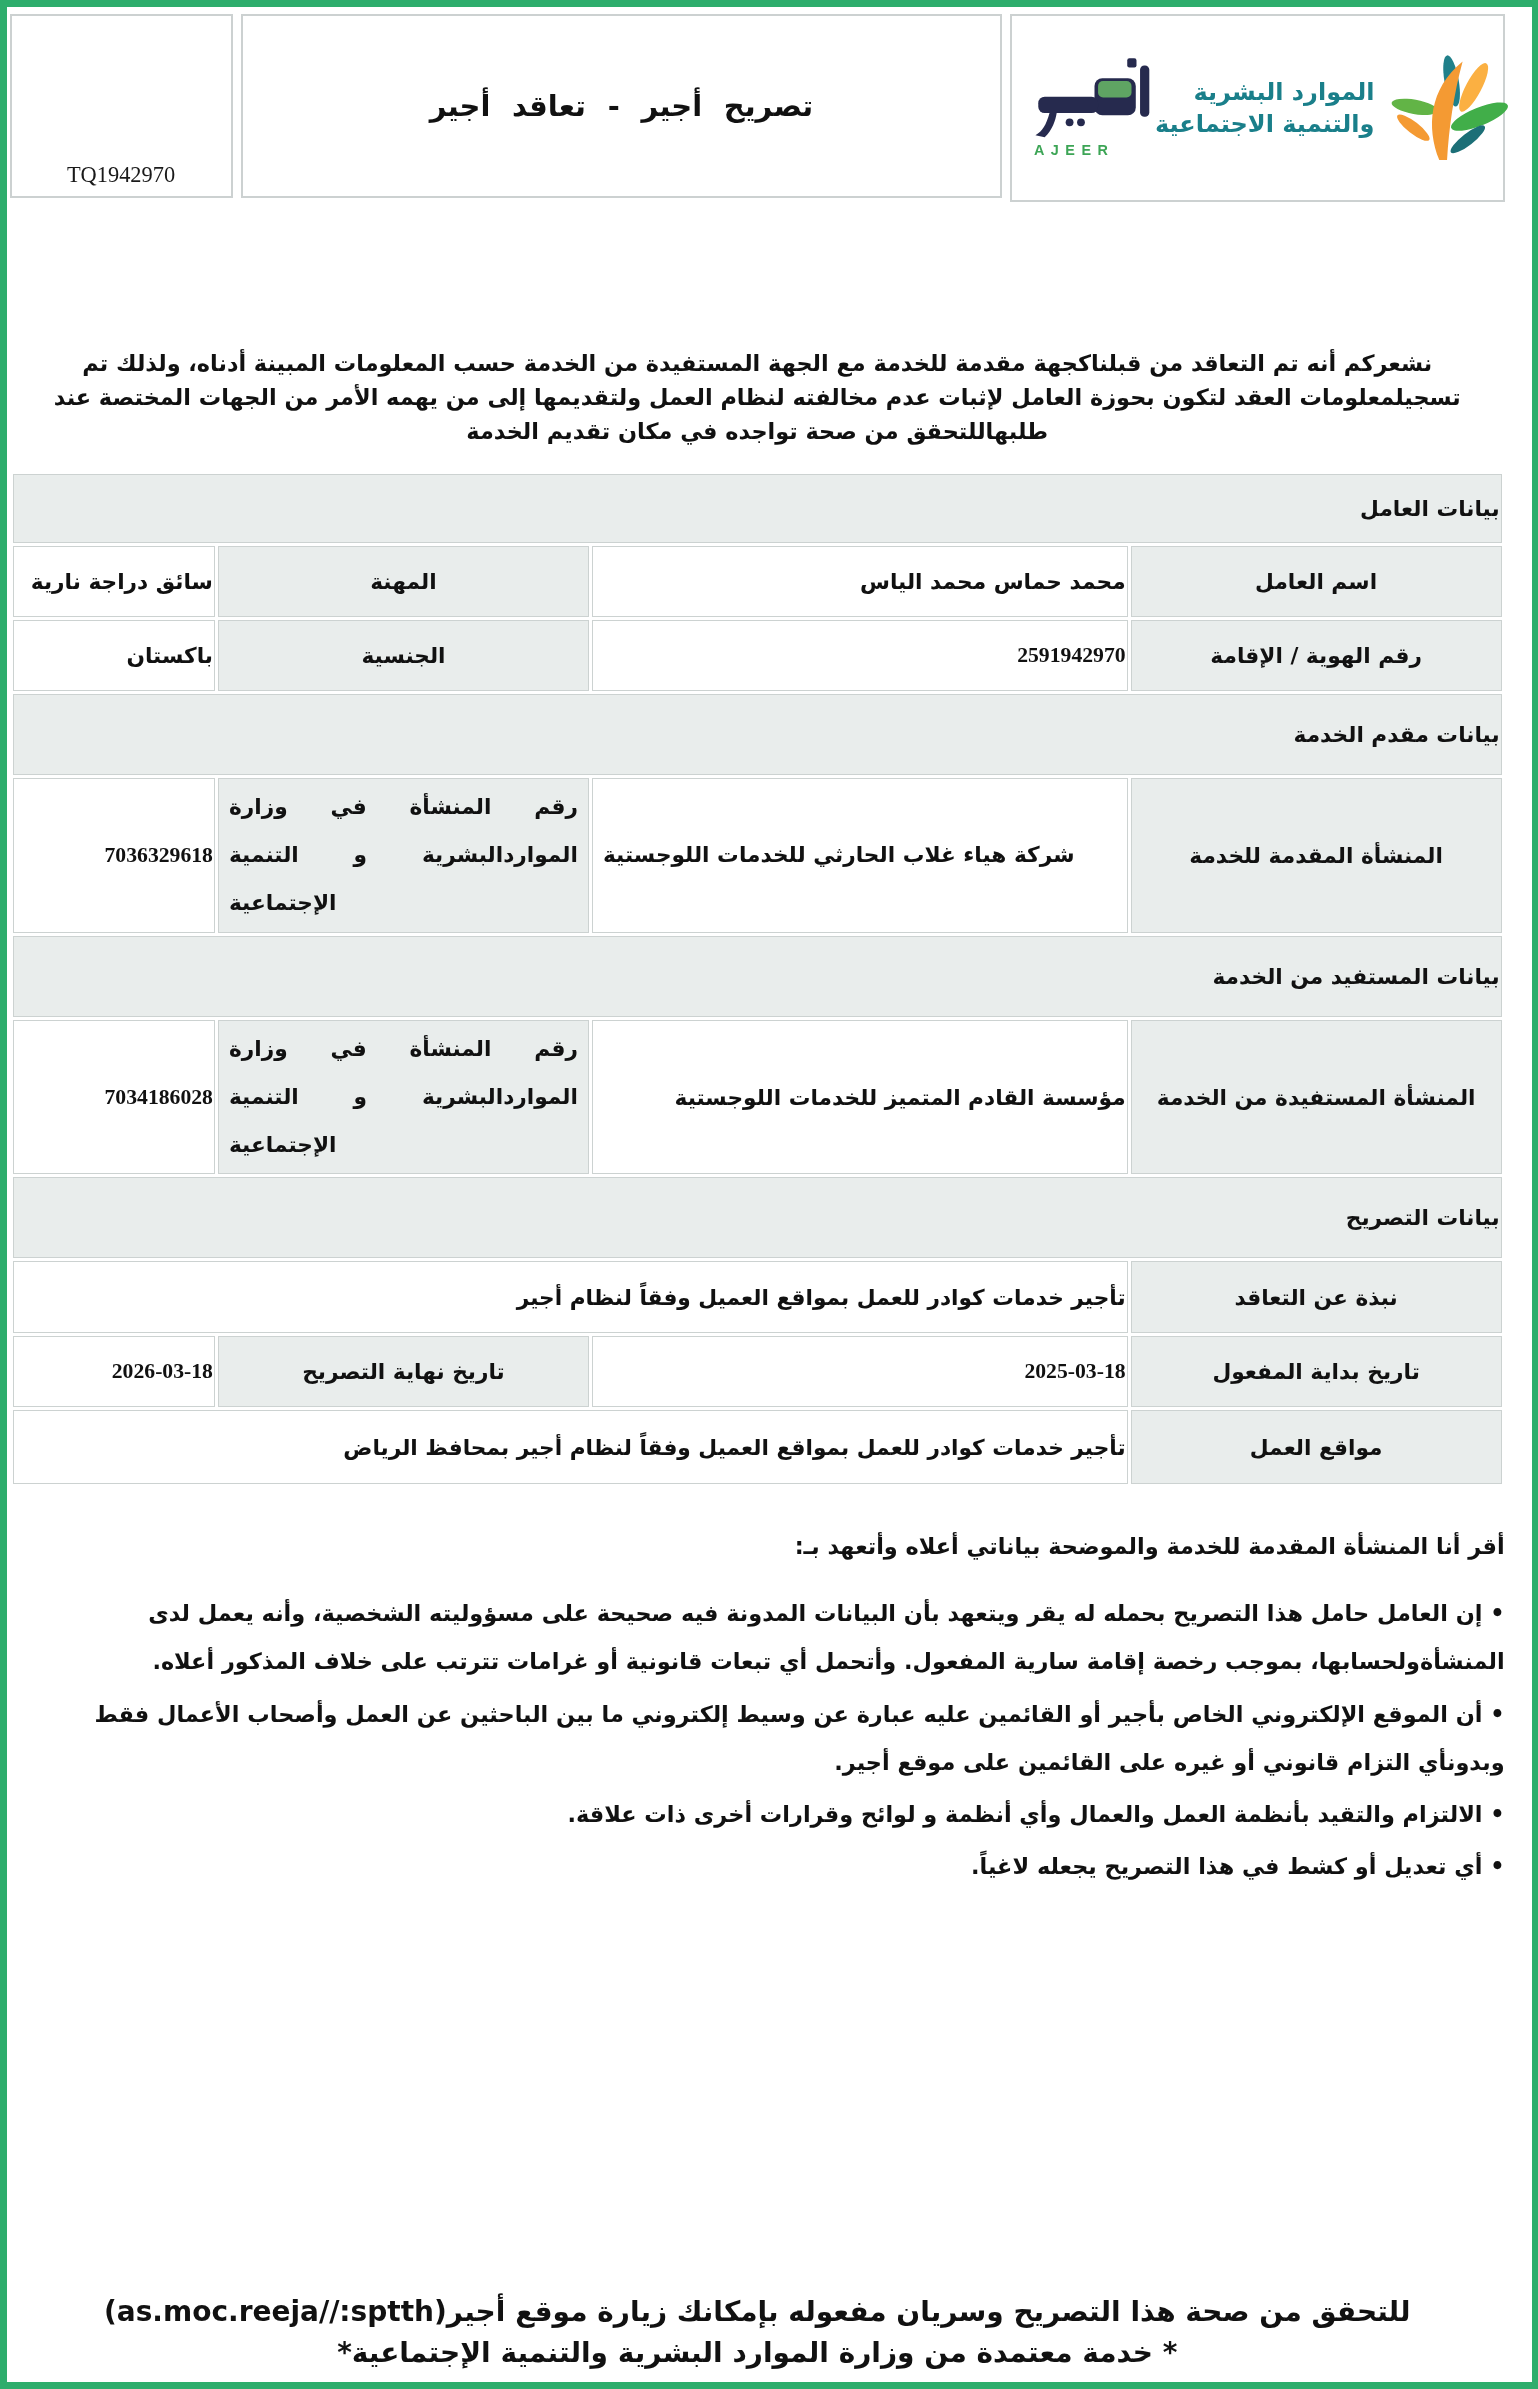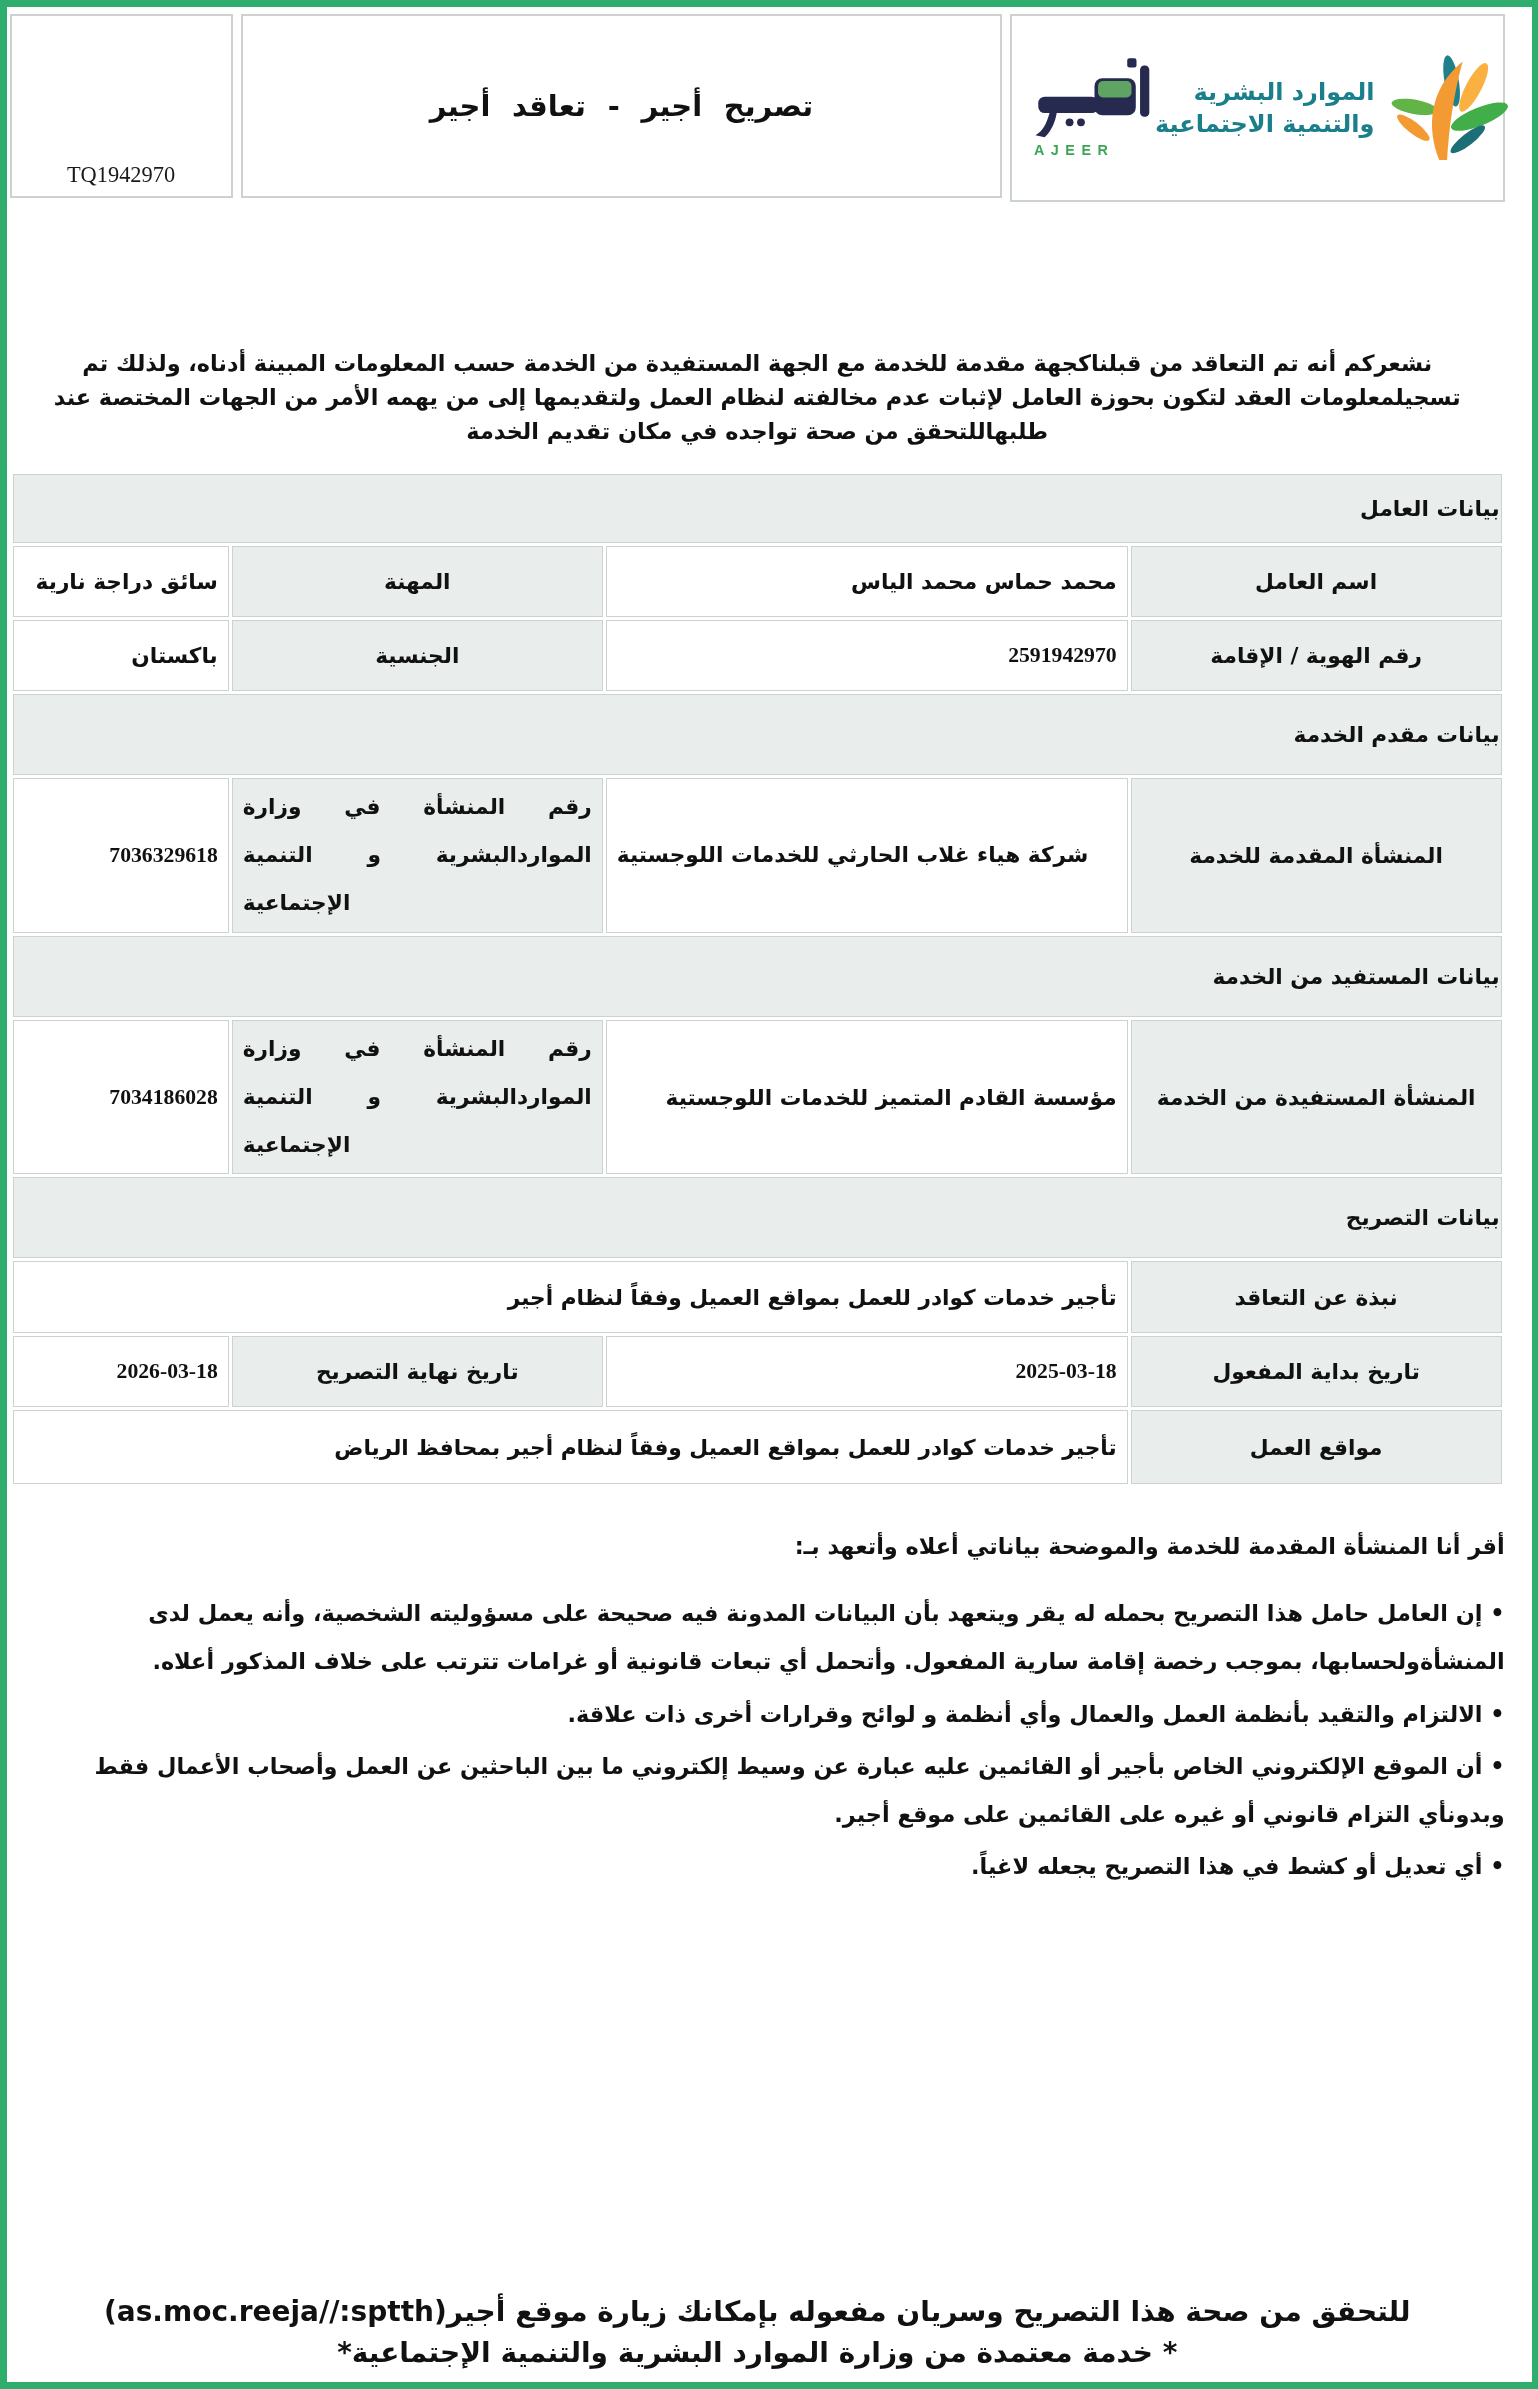--- a/index.html
+++ b/index.html
@@ -76,21 +76,21 @@
     font-size:21.7px;
   }
   td.sec{
     background:#e9edec;text-align:right;font-size:24px;height:81px;
   }
   td.sec.first{height:69px;}
   td.lbl{
     background:#e9edec;text-align:center;padding:0 13px;width:371px;
   }
   td.val{
-    background:#ffffff;text-align:right;padding:0 10px;font-size:22.4px;
+    background:#ffffff;text-align:right;padding:0 1px;font-size:22.4px;
   }
   td.num{
     font-family:"Liberation Serif", serif;
     font-weight:normal;font-size:24.6px;
     direction:ltr;text-align:right;
   }
   .rh-std td{height:71px;}
   .rh-wide td{height:105px;}
   .rh-nab td{height:72px;}
   .rh-loc td{height:74px;}
@@ -220,22 +220,22 @@
       <tr class="rh-loc">
         <td class="lbl">مواقع العمل</td>
         <td class="val" colspan="3">تأجير خدمات كوادر للعمل بمواقع العميل وفقاً لنظام أجير بمحافظ الرياض</td>
       </tr>
     </tbody>
       </table>
 
     <div class="decl">
       <div class="decl-intro">أقر أنا المنشأة المقدمة للخدمة والموضحة بياناتي أعلاه وأتعهد بـ:</div>
       <div class="decl-item">إن العامل حامل هذا التصريح بحمله له يقر ويتعهد بأن البيانات المدونة فيه صحيحة على مسؤوليته الشخصية، وأنه يعمل لدى المنشأةولحسابها، بموجب رخصة إقامة سارية المفعول. وأتحمل أي تبعات قانونية أو غرامات تترتب على خلاف المذكور أعلاه.</div>
+      <div class="decl-item">أن الموقع الإلكتروني الخاص بأجير أو القائمين عليه عبارة عن وسيط إلكتروني ما بين الباحثين عن العمل وأصحاب الأعمال فقط وبدونأي التزام قانوني أو غيره على القائمين على موقع أجير.</div>
       <div class="decl-item">الالتزام والتقيد بأنظمة العمل والعمال وأي أنظمة و لوائح وقرارات أخرى ذات علاقة.</div>
-      <div class="decl-item">أن الموقع الإلكتروني الخاص بأجير أو القائمين عليه عبارة عن وسيط إلكتروني ما بين الباحثين عن العمل وأصحاب الأعمال فقط وبدونأي التزام قانوني أو غيره على القائمين على موقع أجير.</div>
       <div class="decl-item">أي تعديل أو كشط في هذا التصريح يجعله لاغياً.</div>
     </div>
 
     <div class="footer">
       <div>
         <span>للتحقق من صحة هذا التصريح وسريان مفعوله بإمكانك زيارة موقع أجير</span><span class="url">(as.moc.reeja//:sptth)</span>
       </div>
       <div>* خدمة معتمدة من وزارة الموارد البشرية والتنمية الإجتماعية*</div>
     </div>
 

